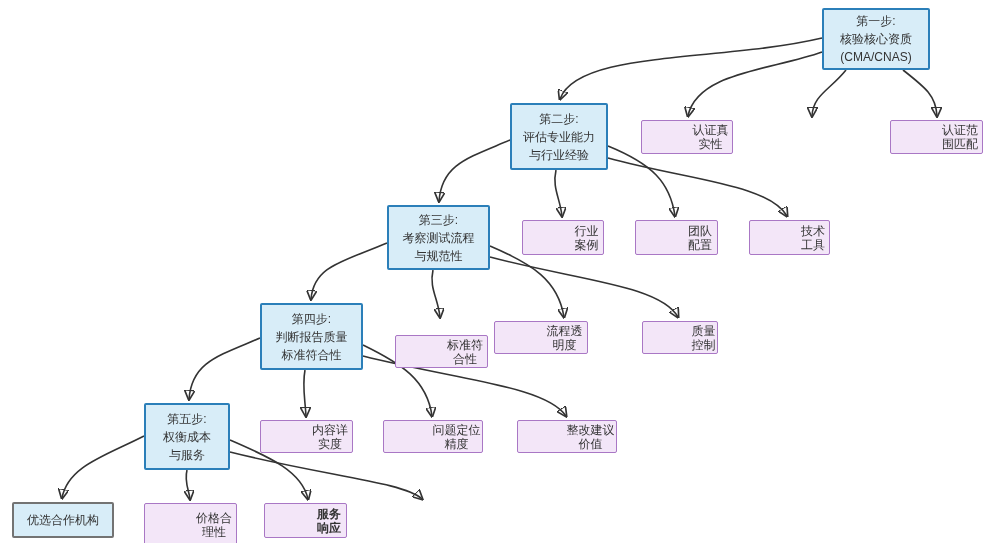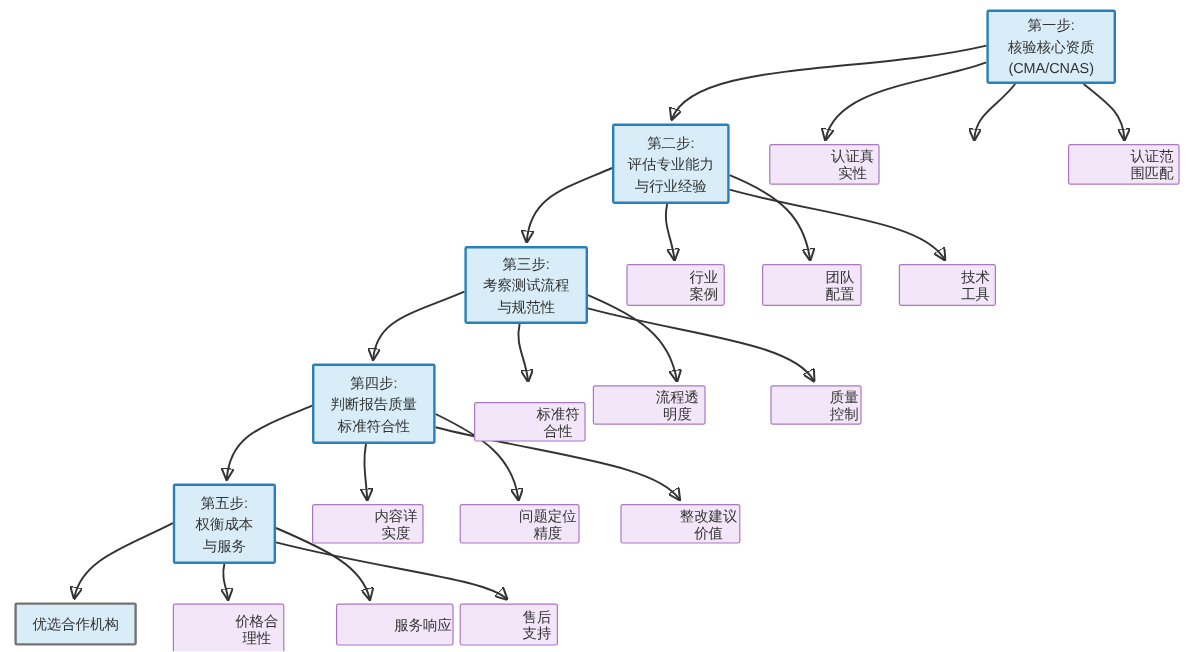--- a/index.html
+++ b/index.html
@@ -55,21 +55,21 @@
   #n-team-setup      { left: 635px; top: 220px; width: 83px;  height: 35px; }
   #n-tech-tools      { left: 749px; top: 220px; width: 81px;  height: 35px; }
   #n-standard-compliance  { left: 395px; top: 335px; width: 93px; height: 33px; }
   #n-process-transparency { left: 494px; top: 321px; width: 94px; height: 33px; }
   #n-quality-control      { left: 642px; top: 321px; width: 76px; height: 33px; }
   #n-content-detail    { left: 260px; top: 420px; width: 93px;  height: 33px; }
   #n-issue-precision   { left: 383px; top: 420px; width: 100px; height: 33px; }
   #n-remediation-value { left: 517px; top: 420px; width: 100px; height: 33px; }
   #n-result            { left: 12px;  top: 502px; width: 102px; height: 36px; }
   #n-price-reasonable  { left: 144px; top: 503px; width: 93px;  height: 44px; }
-  #n-service-response  { left: 280px; top: 503px; width: 98px;  height: 35px; }
+  #n-service-response  { left: 264px; top: 503px; width: 83px;  height: 35px; font-weight: bold; }
   #n-after-sales       { left: 383px; top: 503px; width: 82px;  height: 35px; }
 </style>
 </head>
 <body>
 
 <div class="canvas">
 
   <svg class="edges" viewBox="0 0 1000 543" xmlns="http://www.w3.org/2000/svg">
     <defs>
       <marker id="arrow" viewBox="0 0 10 10" refX="8.5" refY="5" markerWidth="6.5" markerHeight="6.5" orient="auto">
@@ -160,17 +160,14 @@
 
   <div class="node result" id="n-result">
     <span>优选合作机构</span>
   </div>
   <div class="node criteria" id="n-price-reasonable">
     <span>价格合理性</span>
   </div>
   <div class="node criteria" id="n-service-response">
     <span>服务响应</span>
   </div>
-  <div class="node criteria" id="n-after-sales">
-    <span>售后支持</span>
-  </div>
 
 </div>
 
 </body></html>

